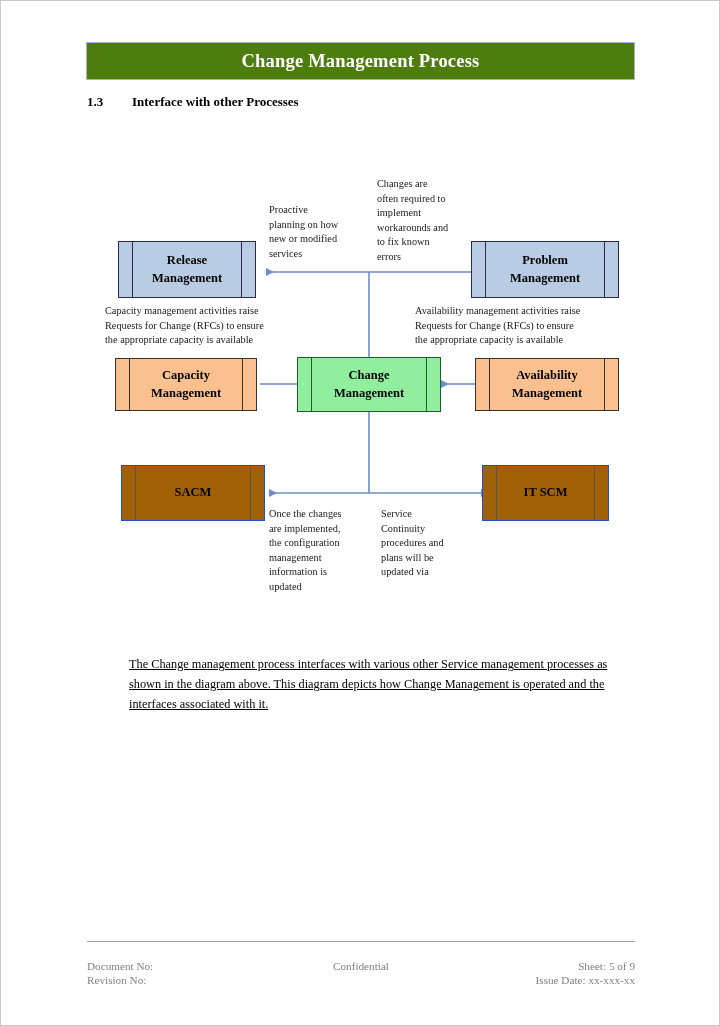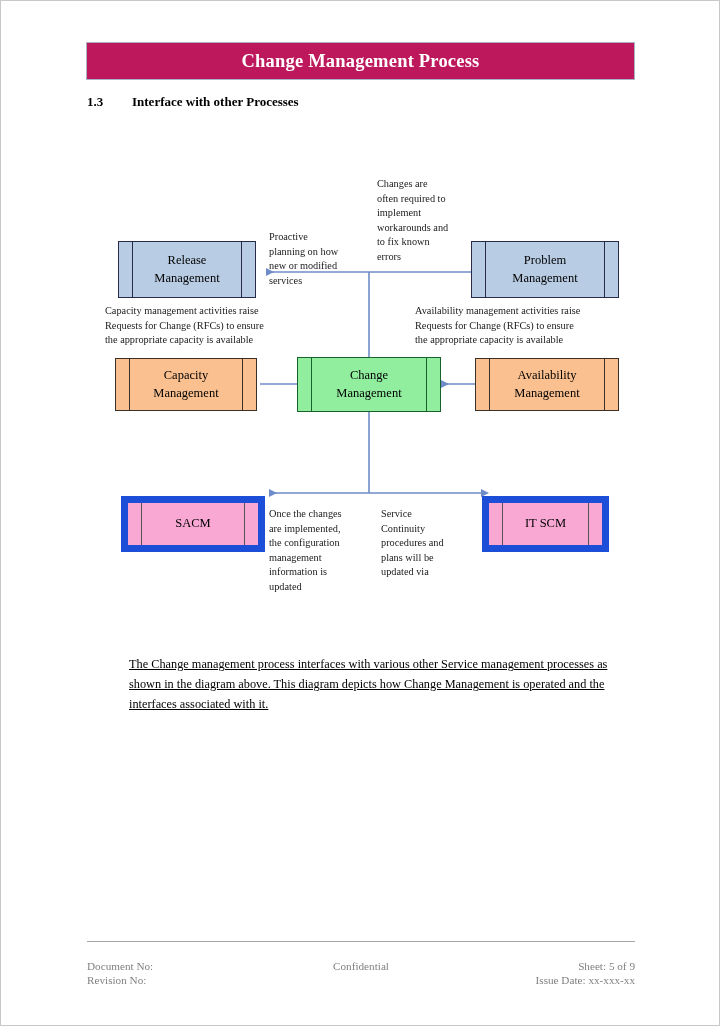--- a/index.html
+++ b/index.html
@@ -21,21 +21,21 @@
     border: 1px solid #c8c8c8;
   }
 
   
   #doc-header {
     position: absolute;
     left: 85px;
     top: 41px;
     width: 549px;
     height: 38px;
-    background: #be185d;
+    background: #4d7c0f;
     border: 1px solid #a9b3c6;
     box-sizing: border-box;
     display: flex;
     align-items: center;
     justify-content: center;
   }
   #doc-header .title {
     font-family: "Liberation Serif", serif;
     font-weight: bold;
     font-size: 18.5px;
@@ -75,21 +75,21 @@
   }
 
   
   .pbox {
     position: absolute;
     box-sizing: border-box;
     display: flex;
     align-items: center;
     justify-content: center;
     text-align: center;
-    font-weight: normal;
+    font-weight: bold;
     line-height: 1.38;
     font-size: 12.5px;
     z-index: 4;
   }
   .pbox .inner {
     position: relative;
     z-index: 3;
     padding: 0 6px;
   }
   .pbox .bar-l, .pbox .bar-r {
@@ -114,23 +114,22 @@
   }
   .pbox.peach .bar-l, .pbox.peach .bar-r { border-left: 1px solid #3a3026; }
 
   .pbox.green {
     background: #90EE9E;
     border: 1px solid #17622b;
   }
   .pbox.green .bar-l, .pbox.green .bar-r { border-left: 1px solid #17622b; }
 
   .pbox.grey {
-    background: #f9a8d4;
-    border: 7px solid #1d4ed8;
-    margin-top: 31px;
+    background: #a16207;
+    border: 1px solid #1d4ed8;
   }
   .pbox.grey .bar-l, .pbox.grey .bar-r { border-left: 1px solid #555555; }
 
   
   .note {
     position: absolute;
     font-family: "Liberation Serif", serif;
     font-size: 10.3px;
     line-height: 1.42;
     color: #1a1a1a;
@@ -254,21 +253,21 @@
       <span class="bar-r"></span>
       <span class="inner" style="white-space: pre-line;">SACM</span>
     </div>
 
     <div class="pbox grey" style="left:481px; top:464px; width:127px; height:56px;">
       <span class="bar-l"></span>
       <span class="bar-r"></span>
       <span class="inner" style="white-space: pre-line;">IT SCM</span>
     </div>
 
-    <div class="note" style="left: 268px; top: 202px; width: 100px; white-space: pre-line; margin-top: 27px;">Proactive
+    <div class="note" style="left: 268px; top: 202px; width: 100px; white-space: pre-line;">Proactive
 planning on how
 new or modified
 services</div>
 
     <div class="note" style="left: 376px; top: 176px; width: 100px; white-space: pre-line;">Changes are
 often required to
 implement
 workarounds and
 to fix known
 errors</div>

